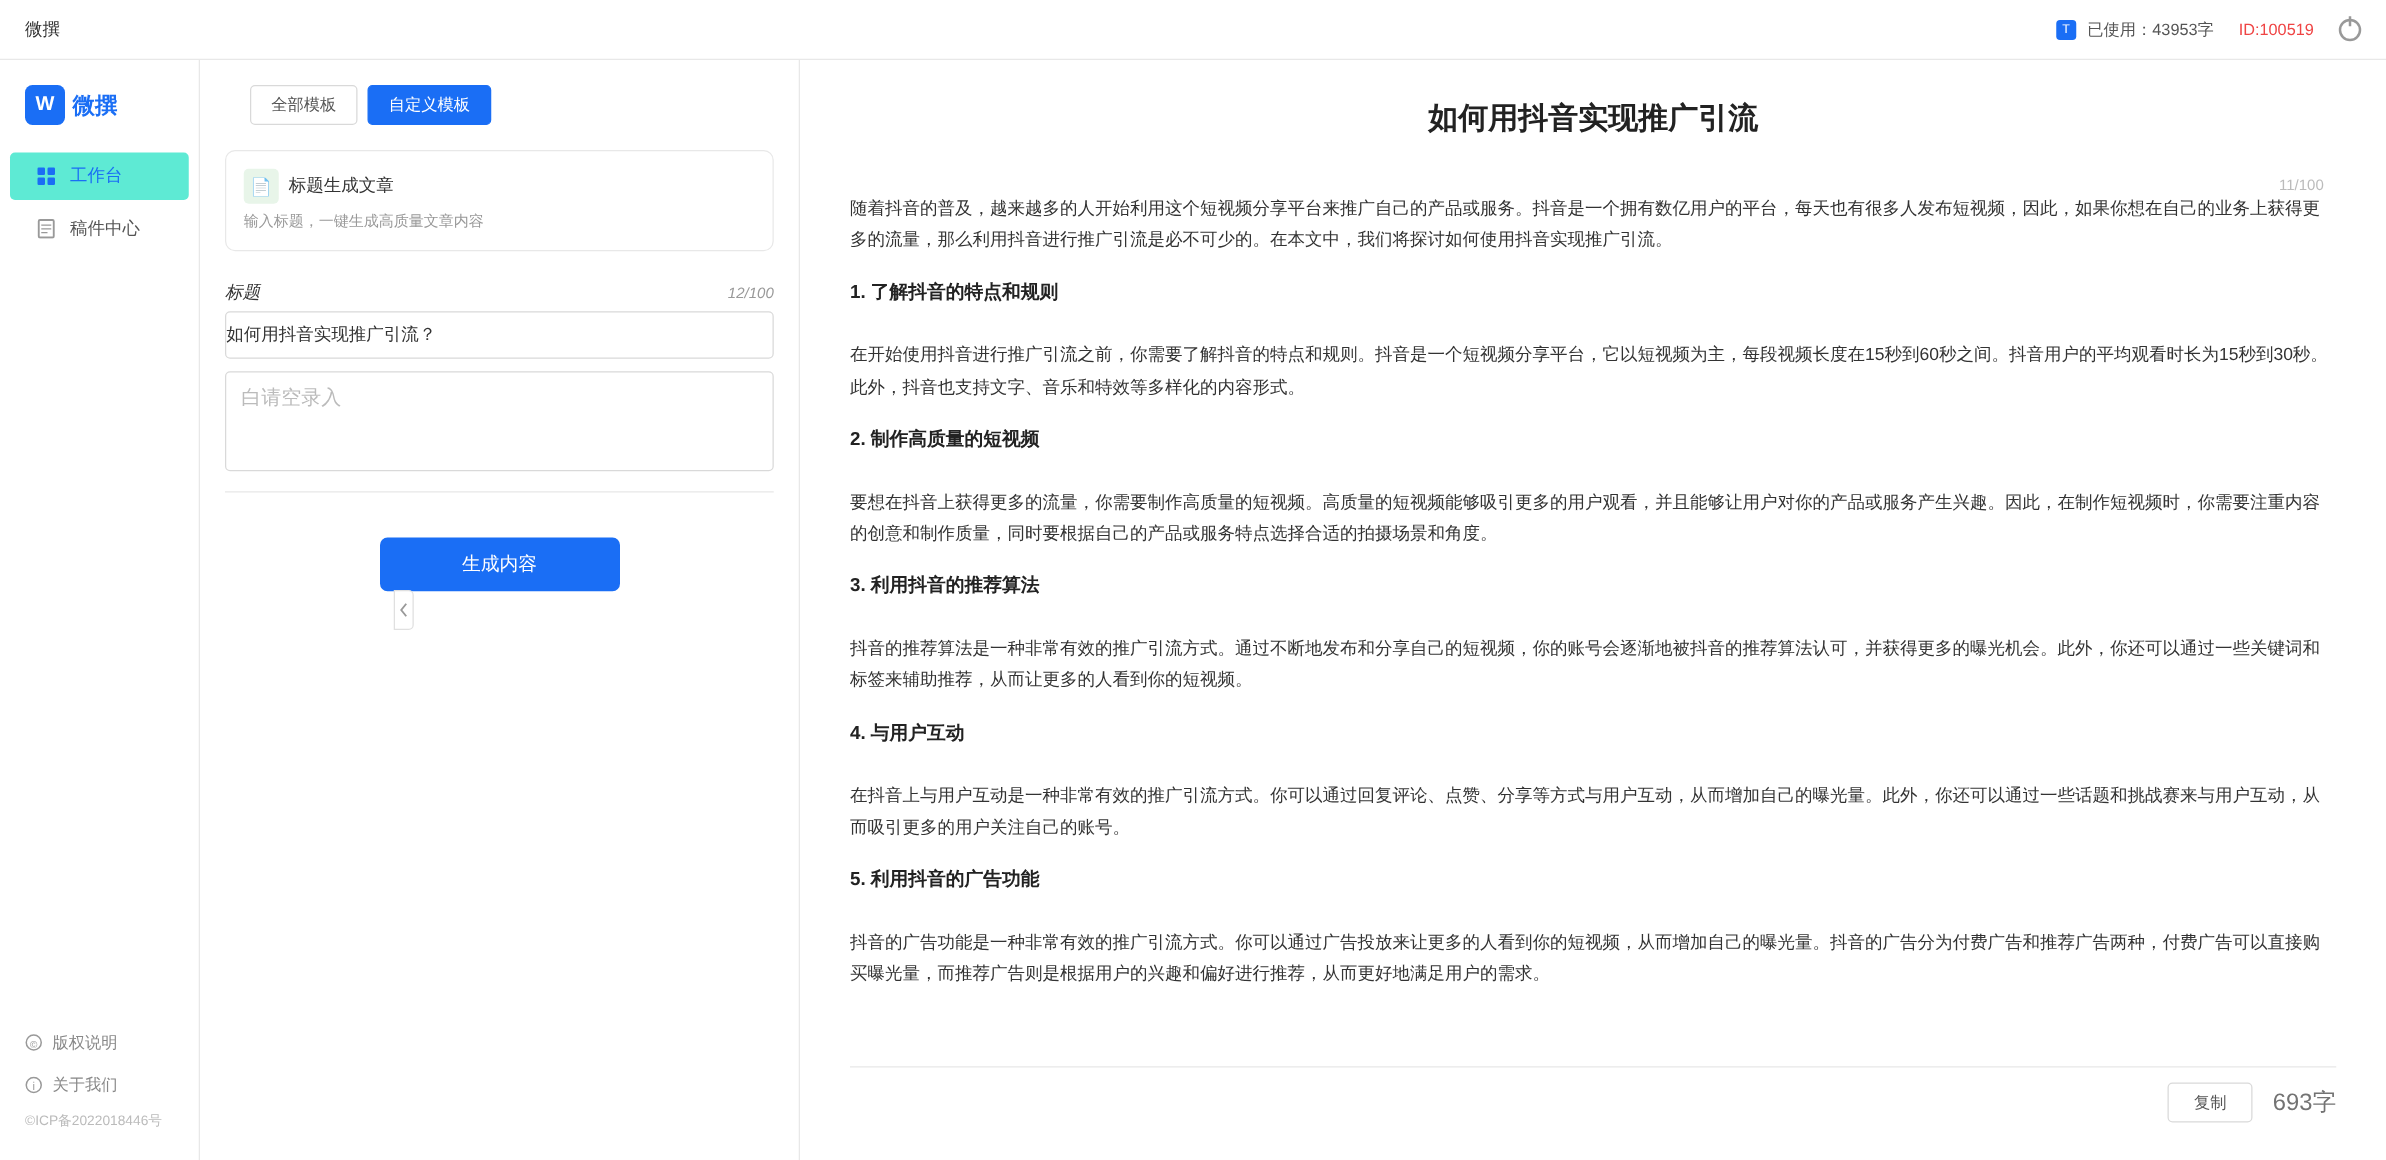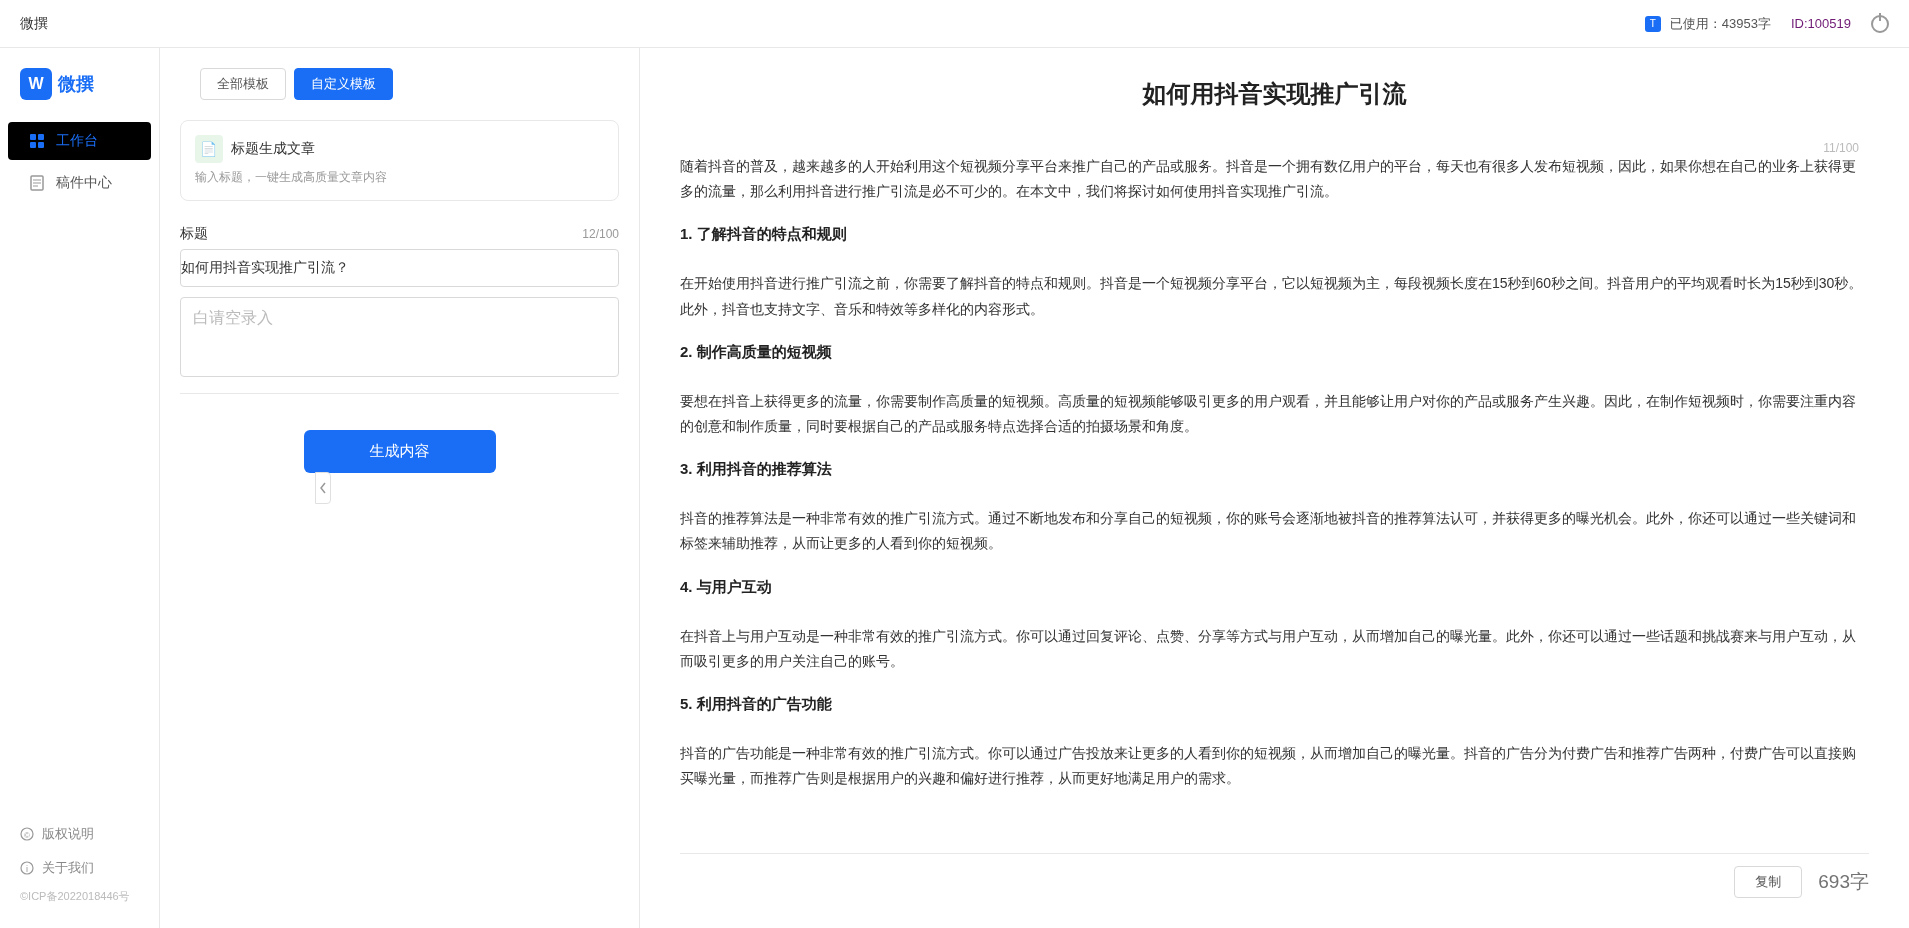--- a/index.html
+++ b/index.html
@@ -12,21 +12,21 @@
       border-bottom: 1px solid #e8e8e8;
       display: flex;
       align-items: center;
       padding: 0 20px;
       justify-content: space-between;
       flex-shrink: 0;
     }
     .topbar-title { font-size: 14px; color: #333; }
     .topbar-right { display: flex; align-items: center; gap: 20px; font-size: 13px; color: #555; }
     .topbar-usage { display: flex; align-items: center; gap: 5px; }
-    .topbar-id { color: #701a75; }
+    .topbar-id { color: #ef4444; }
     .power-icon { width: 18px; height: 18px; border: 2px solid #999; border-radius: 50%; display: flex; align-items: center; justify-content: center; cursor: pointer; position: relative; }
     .power-icon::before { content: ''; position: absolute; top: -4px; width: 2px; height: 8px; background: #999; }
 
     
     .main-layout { display: flex; flex: 1; overflow: hidden; }
 
     
     .sidebar {
       width: 160px;
       background: #fff;
@@ -52,21 +52,21 @@
 
     .nav-item {
       display: flex; align-items: center; gap: 10px;
       padding: 10px 20px;
       cursor: pointer;
       font-size: 14px;
       color: #555;
       border-radius: 4px;
       margin: 2px 8px;
     }
-    .nav-item.active { color: #1a6ef5; background: #000000; }
+    .nav-item.active { color: #1a6ef5; background: #5eead4; }
     .nav-icon { width: 18px; height: 18px; display: flex; align-items: center; justify-content: center; }
 
     .sidebar-bottom {
       margin-top: auto;
       padding-bottom: 20px;
     }
     .sidebar-bottom-item {
       display: flex; align-items: center; gap: 8px;
       padding: 8px 20px;
       cursor: pointer;
@@ -130,21 +130,21 @@
       background: #e8f5e9;
       border-radius: 4px;
       display: flex; align-items: center; justify-content: center;
       color: #4caf50;
       font-size: 14px;
     }
     .template-name { font-size: 14px; font-weight: 500; color: #333; }
     .template-desc { font-size: 12px; color: #999; }
 
     .form-section { margin-top: 8px; }
-    .form-label-row { display: flex; justify-content: space-between; align-items: center; margin-bottom: 6px; }
+    .form-label-row { display: flex; justify-content: space-between; align-items: center; margin-bottom: 6px; font-style: italic; }
     .form-label { font-size: 14px; color: #333; font-weight: 500; }
     .form-counter { font-size: 12px; color: #999; }
 
     .form-input {
       width: 100%;
       border: 1px solid #d9d9d9;
       border-radius: 4px;
       padding: 10px 0;
       font-size: 14px;
       color: #333;

